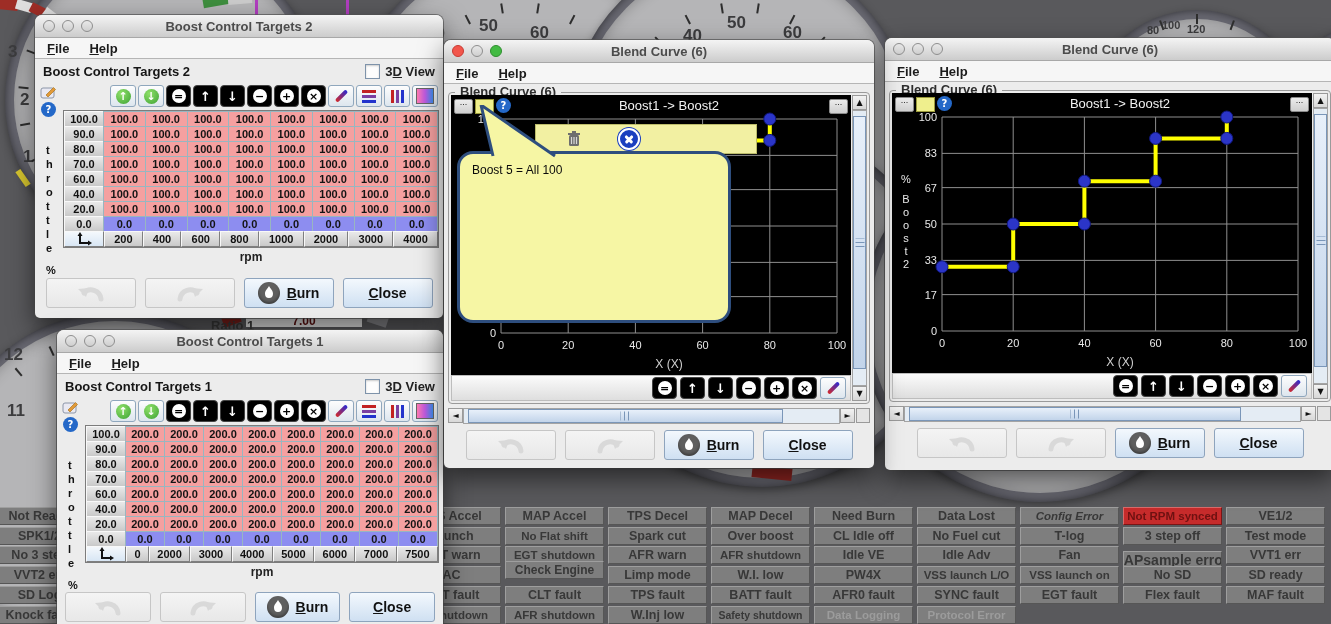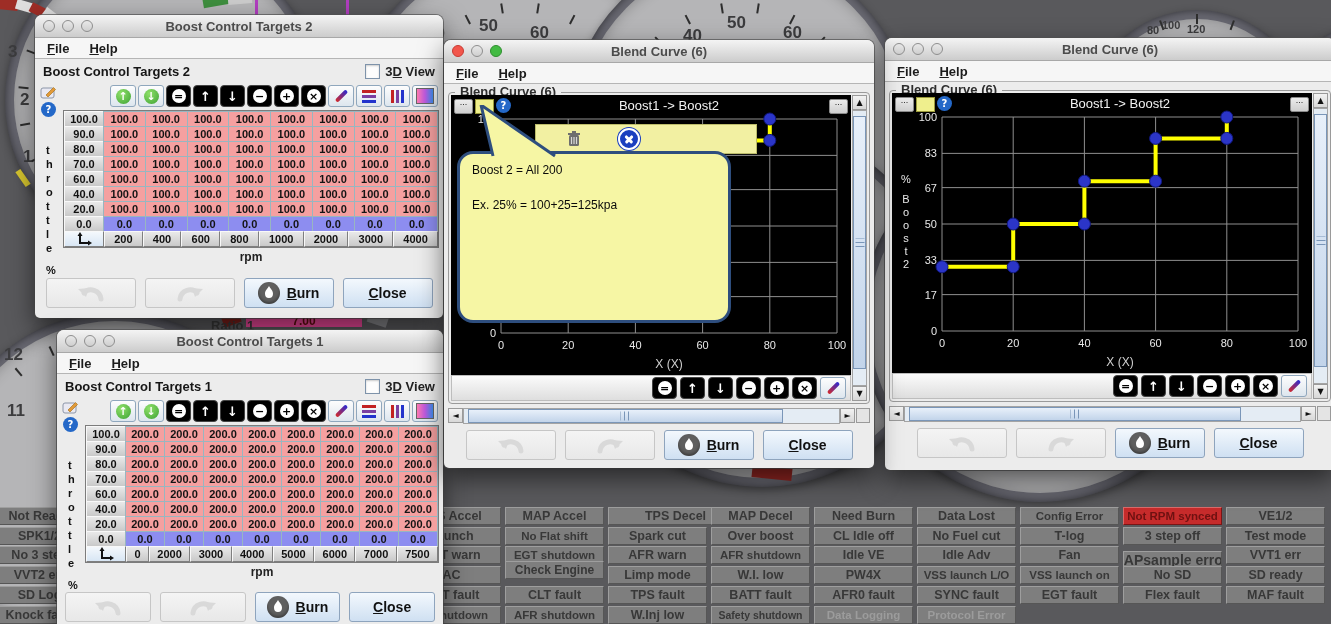--- a/index.html
+++ b/index.html
@@ -10,21 +10,21 @@
   .gauge{position:absolute;border-radius:50%;background:#676770;
          box-shadow:inset 0 0 8px rgba(0,0,0,.55),0 3px 8px rgba(0,0,0,.35);}
   .gface{position:absolute;inset:9px;border-radius:50%;background:#b5b5b7;
          box-shadow:inset 0 0 14px rgba(0,0,0,.25);}
   .gcenter{position:absolute;width:0;height:0;}
   .gtick{position:absolute;left:-1px;top:-5px;width:2px;height:10px;background:#2e2e2e;transform-origin:center;}
   .glabel{position:absolute;font-size:17px;font-weight:bold;color:#3c3c3e;}
   .glabel.sm{font-size:11px;}
   .deco{position:absolute;display:block;}
   .deco.outline{background:transparent!important;border:3px solid;}
-  .afrbar{position:absolute;left:246px;top:314px;width:116px;height:13px;background:#ec4899;
+  .afrbar{position:absolute;left:246px;top:314px;width:116px;height:13px;background:#e5e5e5;
           display:flex;align-items:center;justify-content:center;font-size:12px;font-weight:bold;color:#5c0e0e;}
   .afrlbl{position:absolute;font-size:13px;font-weight:bold;color:#3a3a3a;}
   
   #status-grid{position:absolute;inset:0;z-index:10;}
   .sind{position:absolute;width:97px;height:16px;display:flex;align-items:center;justify-content:center;
         overflow:hidden;white-space:nowrap;background:#7e7e7e;color:#383838;font-weight:bold;
         border:1px solid;border-color:#9e9e9e #565656 #565656 #9e9e9e;}
   
   .mac-window{position:absolute;background:#ececec;border-radius:7px 7px 5px 5px;
       box-shadow:0 10px 26px rgba(0,0,0,.55),0 0 0 1px rgba(90,90,90,.7);display:flex;flex-direction:column;}
@@ -236,25 +236,25 @@
       <span class="afrlbl" style="left:204px;top:303px">Air:Fuel</span>
       <span class="afrlbl" style="left:211px;top:318px">Ratio 1</span>
     </div>
   <div id="status-grid">
       <span class="sind" style="left: -10px; top: 507px; font-size: 12.5px;">Not Ready</span>
       <span class="sind" style="left: 93px; top: 507px; font-size: 12.5px;"></span>
       <span class="sind" style="left: 196px; top: 507px; font-size: 12.5px;"></span>
       <span class="sind" style="left: 299px; top: 507px; font-size: 12.5px;"></span>
       <span class="sind" style="left: 402px; top: 507px; font-size: 12.5px;">TPS Accel</span>
       <span class="sind" style="left: 505px; top: 507px; font-size: 12.5px;">MAP Accel</span>
-      <span class="sind" style="left: 608px; top: 507px; font-size: 12.5px; padding-left: 18px;">TPS Decel</span>
+      <span class="sind" style="left: 608px; top: 507px; font-size: 12.5px;">TPS Decel</span>
       <span class="sind" style="left: 711px; top: 507px; font-size: 12.5px;">MAP Decel</span>
       <span class="sind" style="left: 814px; top: 507px; font-size: 12.5px;">Need Burn</span>
       <span class="sind" style="left: 917px; top: 507px; font-size: 12.5px;">Data Lost</span>
-      <span class="sind" style="left: 1020px; top: 507px; font-size: 11.5px;">Config Error</span>
+      <span class="sind" style="left: 1020px; top: 507px; font-size: 11.5px; font-style: italic;">Config Error</span>
       <span class="sind" style="left: 1123px; top: 507px; font-size: 11.5px; background: rgb(198, 43, 43); color: rgb(110, 17, 17); border-color: rgb(216, 106, 106) rgb(122, 21, 21) rgb(122, 21, 21) rgb(216, 106, 106);">Not RPM synced</span>
       <span class="sind" style="left: 1226px; top: 507px; font-size: 12.5px;">VE1/2</span>
       <span class="sind" style="left: -10px; top: 526.7px; font-size: 12.5px;">SPK1/2</span>
       <span class="sind" style="left: 93px; top: 526.7px; font-size: 12.5px;"></span>
       <span class="sind" style="left: 196px; top: 526.7px; font-size: 12.5px;"></span>
       <span class="sind" style="left: 299px; top: 526.7px; font-size: 12.5px;"></span>
       <span class="sind" style="left: 402px; top: 526.7px; font-size: 12.5px;">Launch</span>
       <span class="sind" style="left: 505px; top: 526.7px; font-size: 11.5px;">No Flat shift</span>
       <span class="sind" style="left: 608px; top: 526.7px; font-size: 12.5px;">Spark cut</span>
       <span class="sind" style="left: 711px; top: 526.7px; font-size: 12.5px;">Over boost</span>
@@ -970,23 +970,22 @@
                   <circle cx="318.8" cy="24" r="6" fill="#2b35c8" stroke="#101880"></circle>
                 </svg><span class="dots tl">...</span><span class="noteicon"></span><span class="chart-q qicon">?</span><span class="dots tr">...</span><div class="notebar">
                   <svg width="16" height="18" viewBox="0 0 16 18">
                     <rect x="3" y="5" width="10" height="11" rx="1.5" fill="#6e6e6e"></rect>
                     <rect x="2" y="3" width="12" height="2" fill="#6e6e6e"></rect>
                     <rect x="6" y="1" width="4" height="2" fill="#6e6e6e"></rect>
                     <path d="M5.5 7 V14 M8 7 V14 M10.5 7 V14" stroke="#d8d8d8" stroke-width="1.2"></path>
                   </svg>
                   <span class="xclose"></span>
                 </div><div class="balloon">
-                  <div>Boost 2 = All 200</div>
+                  <div>Boost 5 = All 100</div>
                   <div>&nbsp;</div>
-                  <div>Ex. 25% = 100+25=125kpa</div>
                 </div><svg class="btail" width="82" height="54">
                   <polygon points="4,0 78,51 16,51" fill="#f6f6a4"></polygon>
                   <path d="M4 0 L16 51 M4 0 L78 51" stroke="#2e4e7e" stroke-width="3" fill="none"></path>
                 </svg></div>
             <div class="chart-toolbar">
                 <span class="kbtn">
                   <i class="wdisc">=</i>
                 </span>
                 <span class="kbtn">
                   <b class="warrow">↑</b>

